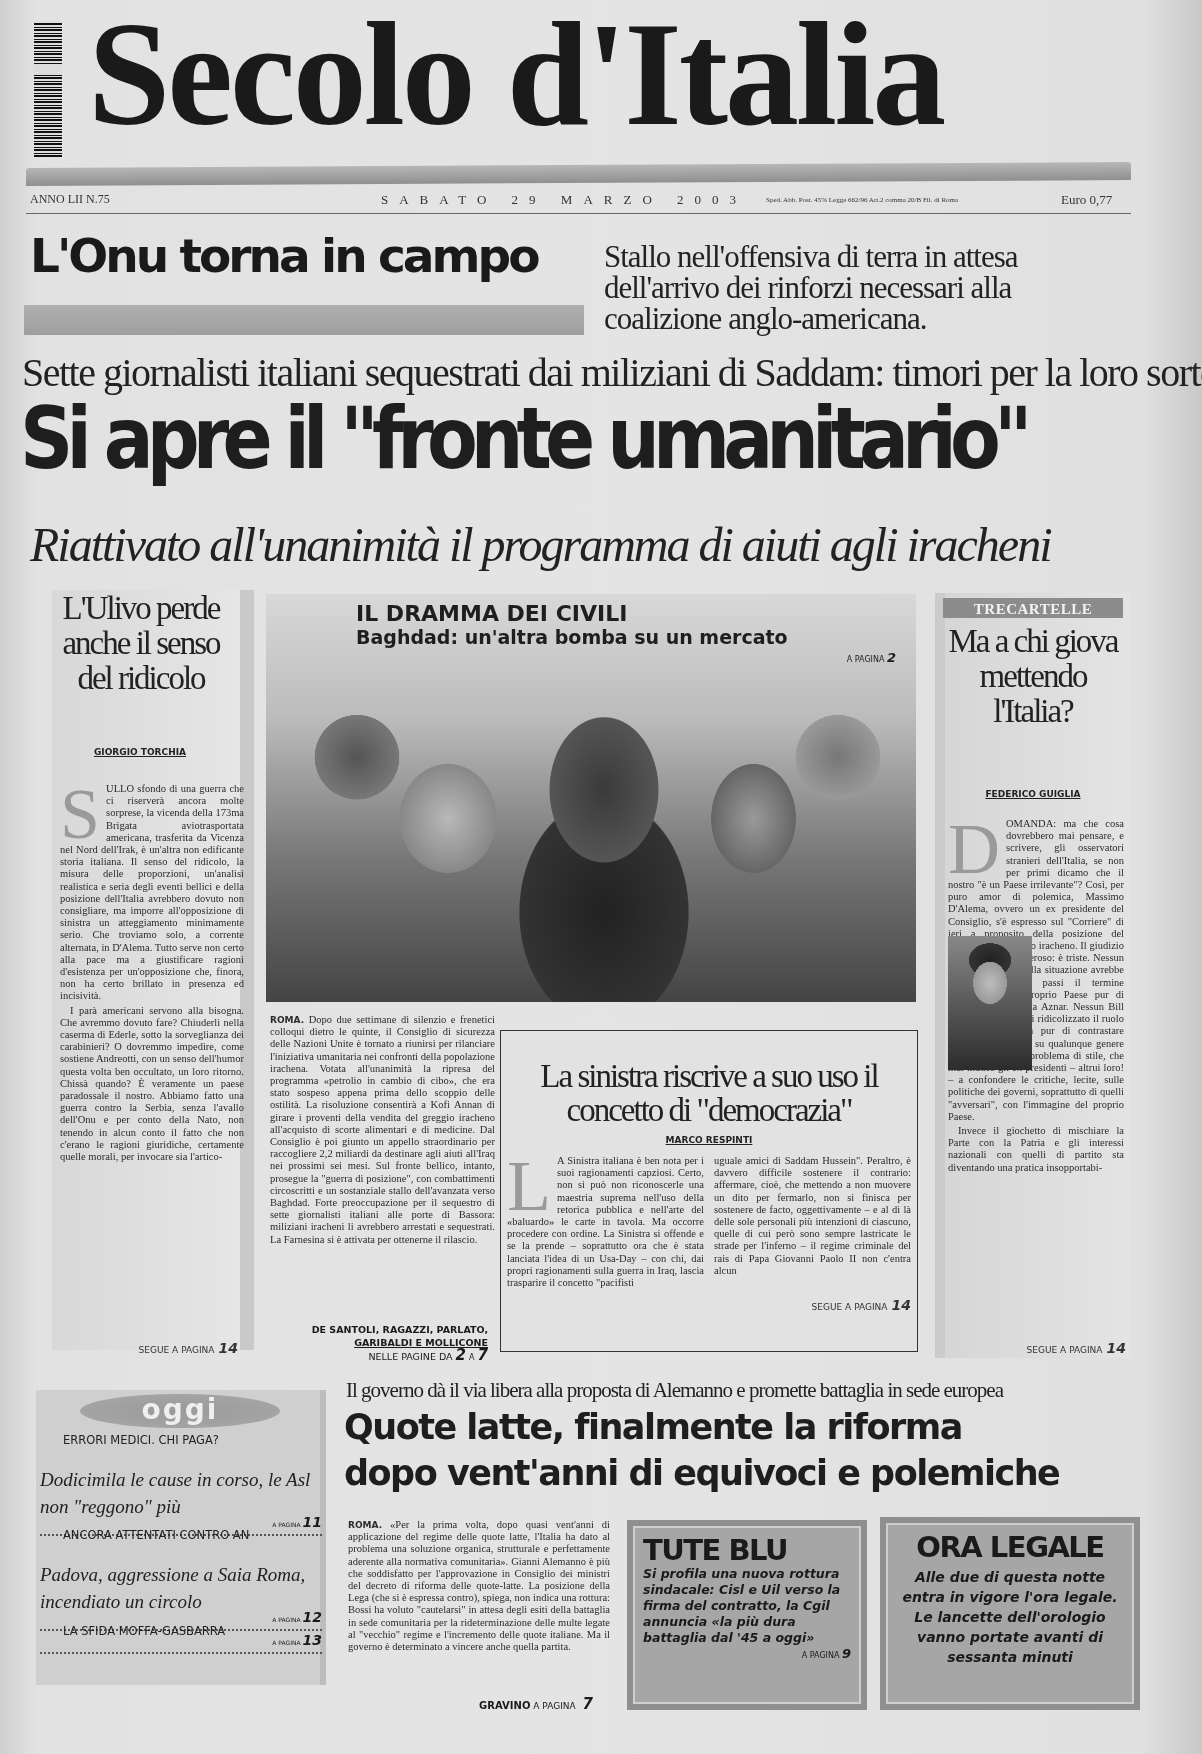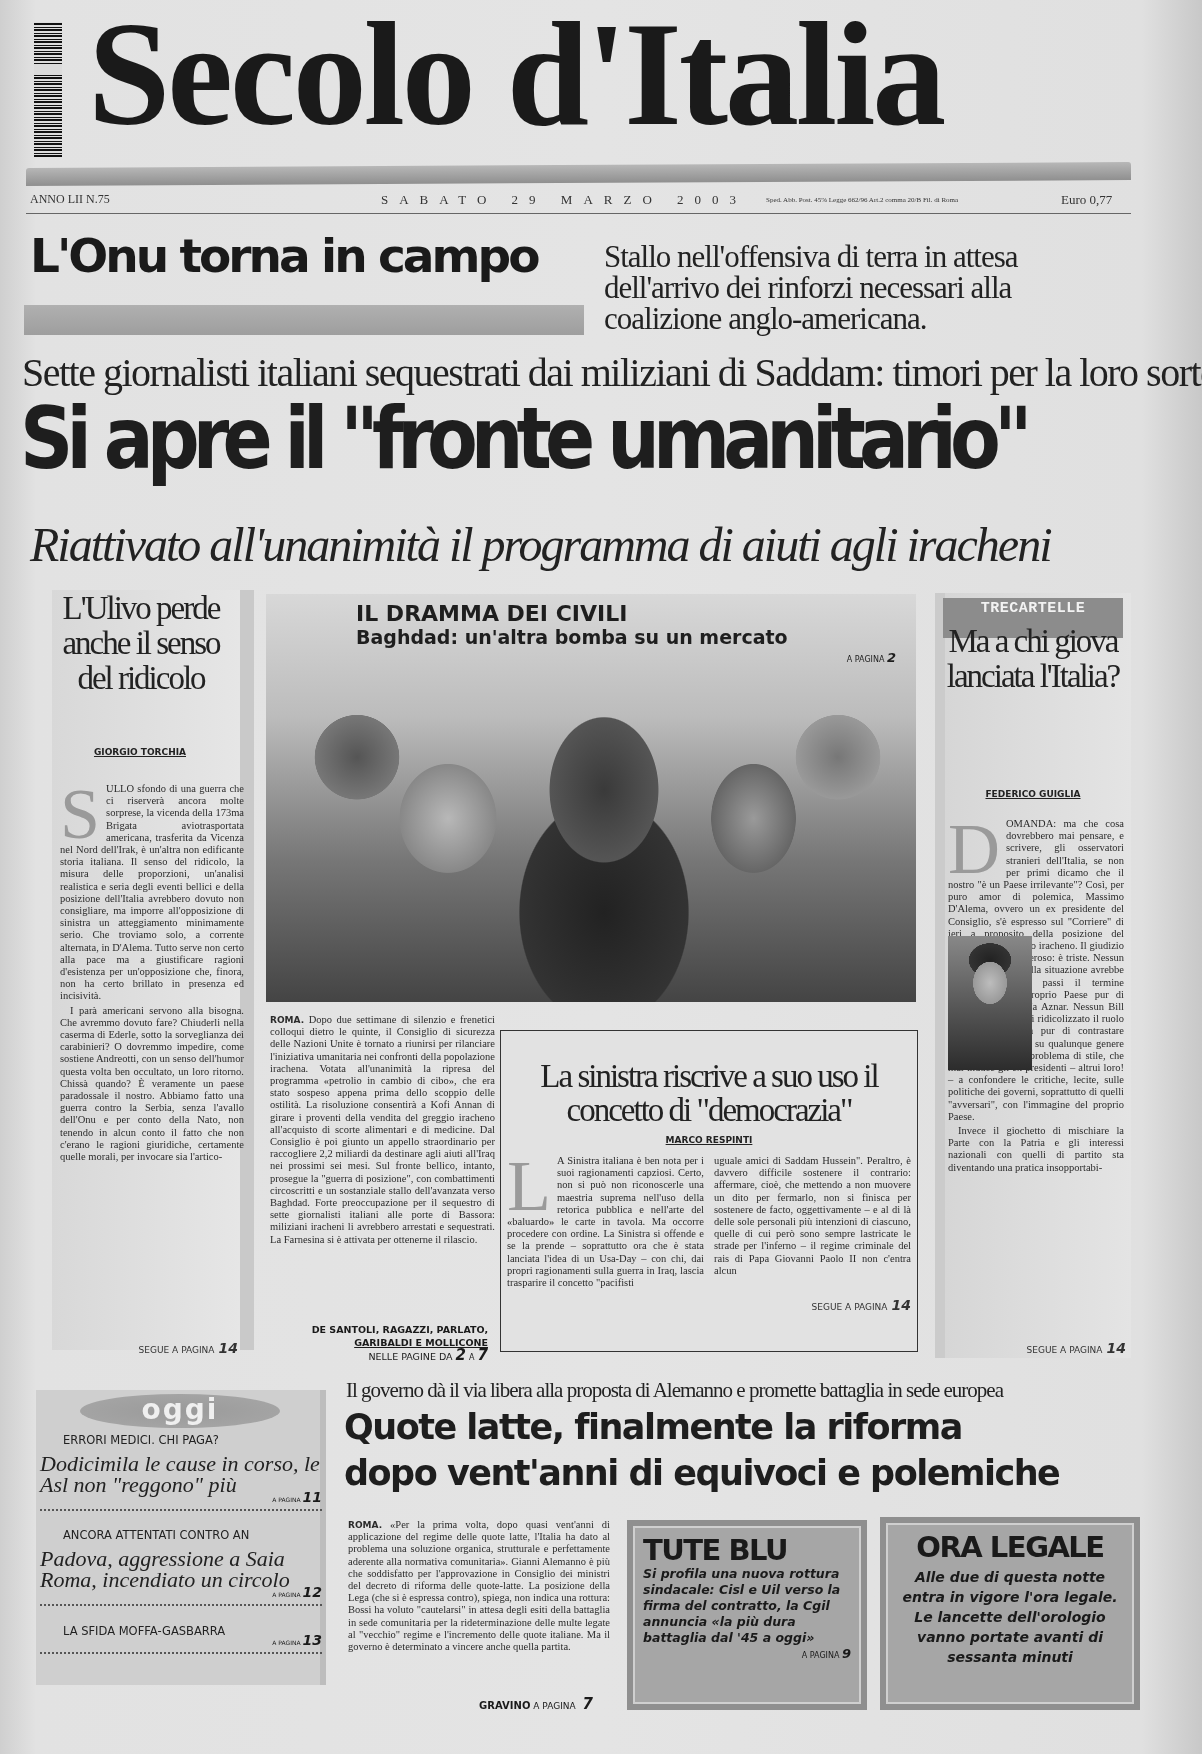--- a/index.html
+++ b/index.html
@@ -65,37 +65,37 @@
   .roma-text { left: 270px; top: 1014px; width: 225px; }
   .roma-authors { left: 270px; top: 1323px; width: 218px; font-family: "DejaVu Sans", sans-serif; font-weight: bold; font-size: 9.5px; text-align: right; line-height: 13px; }
 
   .box-sinistra { left: 500px; top: 1030px; width: 418px; height: 322px; border: 1.5px solid #333; background: #e2e2e2; padding: 6px; }
   .box-sinistra .title { text-align: center; font-size: 33px; line-height: 34px; letter-spacing: -2px; color: #222; margin-top: 22px; }
   .box-sinistra .cols { display: flex; gap: 10px; margin-top: 10px; }
   .box-sinistra .cols > div { flex: 1; }
 
   
   .col-right { left: 935px; top: 593px; width: 196px; height: 765px; background: linear-gradient(90deg, #d6d6d6, #e4e4e4); border-left: 10px solid #cbcbcb; }
-  .trecartelle { left: 943px; top: 598px; width: 180px; height: 40px; background: #8c8c8c; color: #f2f2f2;
-    font-family: Liberation Mono, monospace; font-weight: bold; font-size: 15px; text-align: center; line-height: 22px; letter-spacing: 0.5px; }
+  .trecartelle { left: 943px; top: 598px; width: 180px; height: 20px; background: #8c8c8c; color: #f2f2f2;
+    font-family: Liberation Serif, serif; font-weight: bold; font-size: 15px; text-align: center; line-height: 22px; letter-spacing: 0.5px; }
   .col-right-head { left: 945px; top: 624px; width: 176px; text-align: center; font-size: 33px; line-height: 35px; letter-spacing: -2px; color: #222; }
   .portrait { left: 948px; top: 936px; width: 84px; height: 134px;
     background:
       radial-gradient(ellipse 24px 30px at 50% 35%, #bdbdbd 0%, #999 70%, transparent 71%),
       radial-gradient(ellipse 30px 24px at 50% 18%, #222 0%, #333 70%, transparent 71%),
       linear-gradient(180deg, #888 0%, #555 55%, #2c2c2c 100%); }
 
   
   .oggi-box { left: 36px; top: 1390px; width: 290px; height: 295px; background: #cfcfcf; border-right: 6px solid #bdbdbd; }
   .oggi-pill { left: 80px; top: 1394px; width: 200px; height: 34px; border-radius: 50%;
     background: radial-gradient(ellipse at center, #9a9a9a, #a8a8a8); color: #efefef;
     font-family: "DejaVu Sans", sans-serif; font-weight: bold; font-size: 28px; text-align: center; line-height: 32px; letter-spacing: 2px; }
   .oggi-item { position: absolute; left: 40px; width: 282px; border-bottom: 2px dotted #555; padding-bottom: 4px; }
   .oggi-item .k { font-family: "DejaVu Sans", sans-serif; font-weight: normal; font-size: 11.5px; color: #222; margin-left: 23px; }
-  .oggi-item .t { font-style: italic; font-size: 22px; line-height: 21px; color: #222; margin-top: 6px; }
+  .oggi-item .t { font-style: italic; font-size: 19px; line-height: 27px; color: #222; margin-top: 19px; }
   .oggi-item .p { font-family: "DejaVu Sans", sans-serif; font-size: 6px; text-align: right; margin-top: -6px; }
   .oggi-item .p b { font-size: 14px; font-style: italic; }
 
   
   .bottom-kicker { left: 346px; top: 1378px; font-size: 21px; letter-spacing: -1px; color: #222; white-space: nowrap; }
   .bottom-head { left: 344px; top: 1404px; font-family: "DejaVu Sans", sans-serif; font-weight: bold; font-size: 35px;
     line-height: 46px; letter-spacing: -1.5px; color: #1e1e1e; white-space: nowrap; }
   .bottom-text { left: 348px; top: 1519px; width: 262px; }
   .bottom-author { left: 348px; top: 1695px; width: 245px; font-family: "DejaVu Sans", sans-serif; font-size: 9px; text-align: right; }
   .bottom-author b.n { font-size: 10px; }
@@ -177,21 +177,21 @@
         <span>uguale amici di Saddam Hussein". Peraltro, è davvero difficile sostenere il contrario: affermare, cioè, che mettendo a non muovere un dito per fermarlo, non si finisca per sostenere de facto, oggettivamente – e al di là delle sole personali più intenzioni di ciascuno, quelle di cui però sono sempre lastricate le strade per l'inferno – il regime criminale del rais di Papa Giovanni Paolo II non c'entra alcun</span>
         <div class="continue" style="margin-top:22px;">
           <span>SEGUE A PAGINA</span><b>14</b>
         </div>
       </div>
     </div>
   </div>
 
   <div class="abs col-right"></div>
   <div class="abs trecartelle">TRECARTELLE</div>
-  <div class="abs col-right-head">Ma a chi giova lanciata l'Italia?</div>
+  <div class="abs col-right-head">Ma a chi giova mettendo l'Italia?</div>
   <div class="abs byline" style="left:948px; top:789px; width:170px;">FEDERICO GUIGLIA</div>
   <div class="abs" style="left:948px; top:818px; width:176px;">
     <div class="body-text">
       <span class="dropcap">D</span><span>OMANDA: ma che cosa dovrebbero mai pensare, e scrivere, gli osservatori stranieri dell'Italia, se non per primi dicamo che il nostro "è un Paese irrilevante"? Così, per puro amor di polemica, Massimo D'Alema, ovvero un ex presidente del Consiglio, s'è espresso sul "Corriere" di ieri a proposito della posizione del governo sul conflitto iracheno. Il giudizio è peggio che ingeneroso: è triste. Nessun Felipe González della situazione avrebbe mai usato e si passi il termine spernacchiato il proprio Paese pur di attaccare José María Aznar. Nessun Bill Clinton avrebbe mai ridicolizzato il ruolo della sua America pur di contrastare George W. Bush, e su qualunque genere di questioni. È un problema di stile, che mai induce gli ex presidenti – altrui loro! – a confondere le critiche, lecite, sulle politiche dei governi, soprattutto di quelli "avversari", con l'immagine del proprio Paese.</span>
     </div>
     <div class="body-text" style="text-indent:10px; margin-top:2px;">Invece il giochetto di mischiare la Parte con la Patria e gli interessi nazionali con quelli di partito sta diventando una pratica insopportabi-</div>
   </div>
   <div class="abs portrait"></div>
   <div class="abs continue" style="left:948px; top:1340px; width:178px;">
     <span>SEGUE A PAGINA</span><b>14</b>

